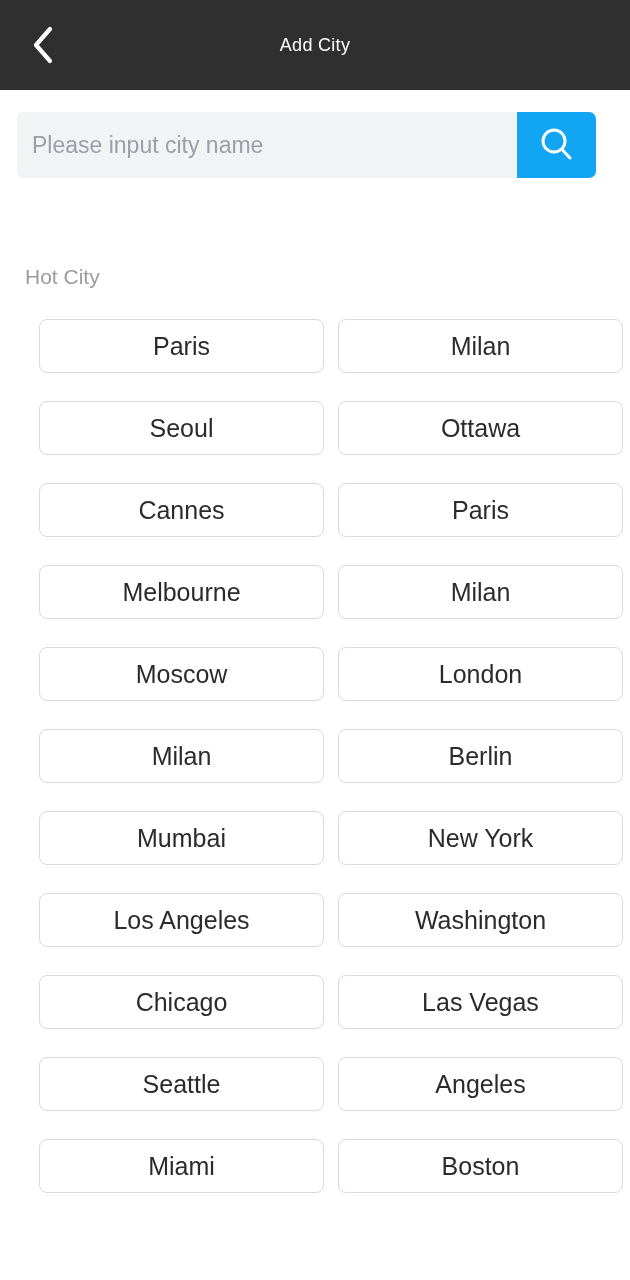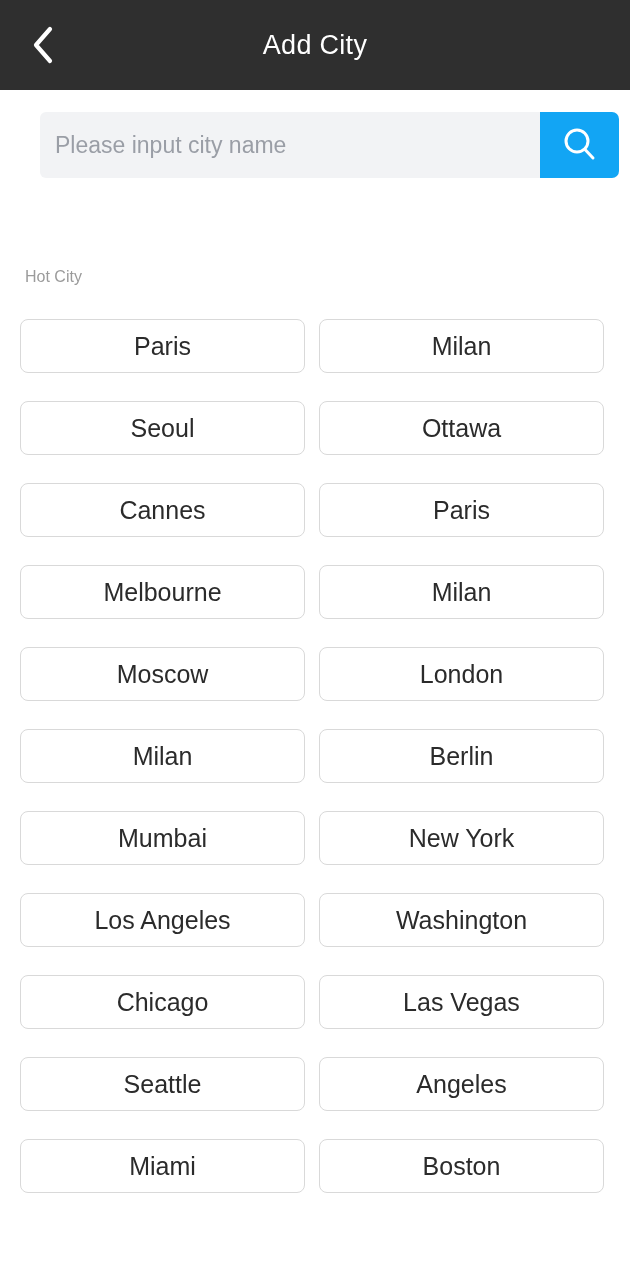--- a/index.html
+++ b/index.html
@@ -43,32 +43,32 @@
     height: 60px;
     display: flex;
     align-items: center;
     justify-content: center;
     cursor: pointer;
   }
   .back-btn svg {
     display: block;
   }
   .header-title {
-    font-size: 27px;
+    font-size: 18px;
     color: #ffffff;
     letter-spacing: 0.3px;
     line-height: 1;
     font-weight: 400;
     user-select: none;
   }
 
   
   .search-row {
     position: absolute;
-    left: 40px;
+    left: 17px;
     top: 112px;
     width: 579px;
     height: 66px;
     display: flex;
     align-items: stretch;
   }
   .search-field {
     flex: 1 1 auto;
     background: #f2f3f5;
     border-radius: 6px 0 0 6px;
@@ -105,30 +105,30 @@
   }
   .search-btn svg {
     display: block;
   }
 
   
   .section-label {
     position: absolute;
     left: 25px;
     top: 264px;
-    font-size: 16px;
+    font-size: 21px;
     color: #9b9b9b;
     line-height: 26px;
     user-select: none;
   }
 
   
   .city-grid {
     position: absolute;
-    left: 20px;
+    left: 39px;
     top: 319px;
     width: 584px;
     display: flex;
     flex-wrap: wrap;
     column-gap: 14px;
     row-gap: 28px;
   }
   .city-btn {
     flex: 0 0 285px;
     width: 285px;

